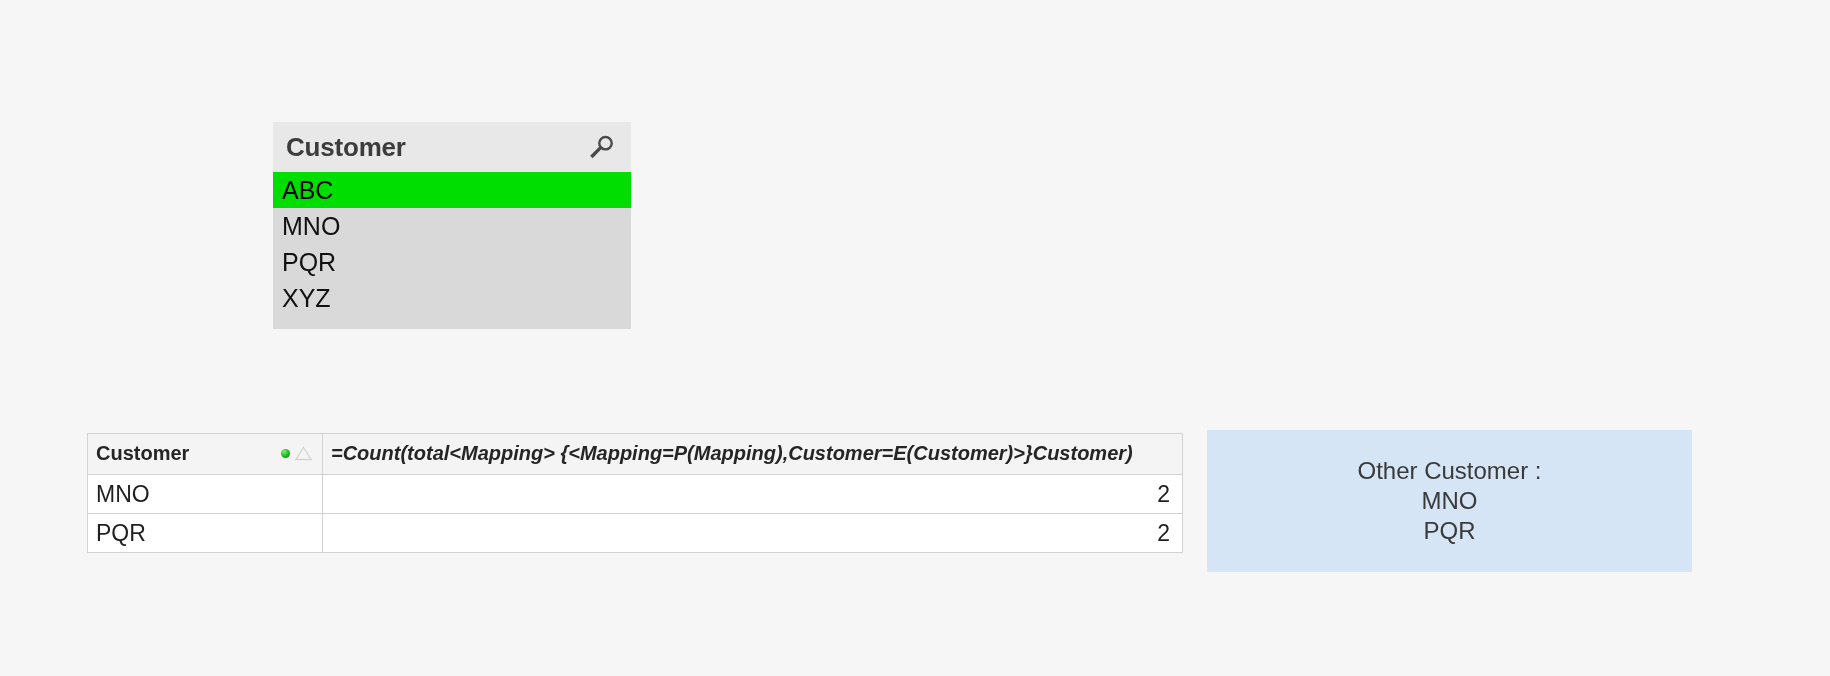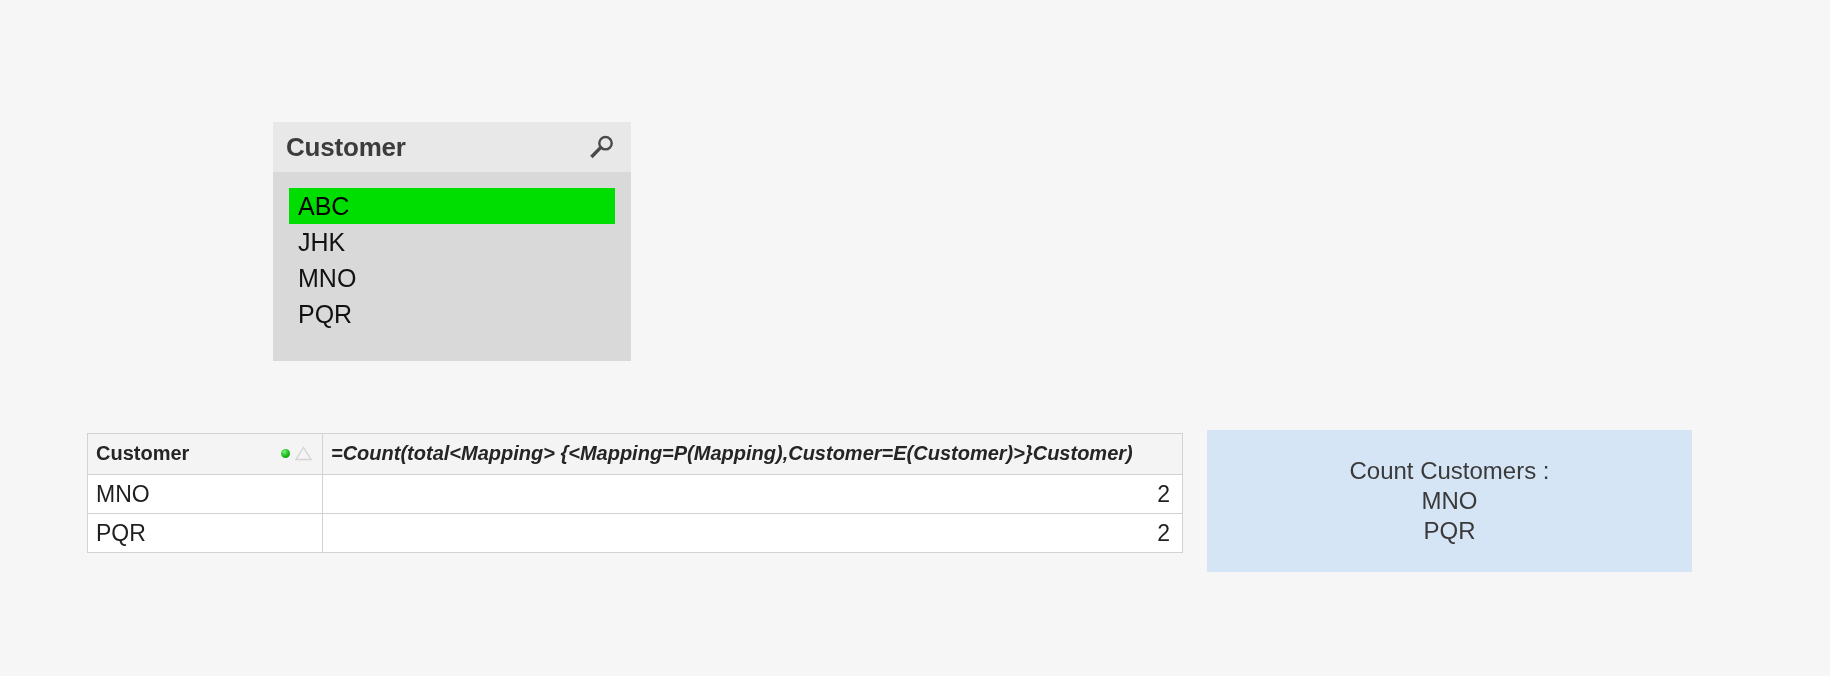--- a/index.html
+++ b/index.html
@@ -40,21 +40,21 @@
     color: #3c3c3c;
     letter-spacing: -0.2px;
   }
   .search-icon {
     width: 26px;
     height: 26px;
     display: block;
     margin-right: 2px;
   }
   .listbox-body {
-    padding: 16px;
+    padding: 0;
   }
   .lb-row {
     height: 36px;
     line-height: 36px;
     font-size: 25px;
     color: #111111;
     padding-left: 9px;
     box-sizing: border-box;
     white-space: nowrap;
   }
@@ -154,23 +154,23 @@
     <span class="listbox-title">Customer</span>
     <span>
       <svg class="search-icon" viewBox="0 0 26 26" aria-hidden="true">
         <circle cx="16.5" cy="9.2" r="6.2" fill="none" stroke="#4a4a4a" stroke-width="2.4"></circle>
         <line x1="11.6" y1="13.6" x2="3.6" y2="21.8" stroke="#4a4a4a" stroke-width="3.4" stroke-linecap="square"></line>
       </svg>
     </span>
   </div>
   <div class="listbox-body">
     <div class="lb-row selected">ABC</div>
-    <div class="lb-row">JHK</div>
     <div class="lb-row">MNO</div>
     <div class="lb-row">PQR</div>
+    <div class="lb-row">XYZ</div>
     <div class="lb-spacer"></div>
   </div>
 </div>
 
 <div class="table-wrap">
   <table class="st">
     <thead>
       <tr class="st-head">
         <th class="col-dim">
           <div class="dim-head-inner">
@@ -193,16 +193,16 @@
       </tr>
       <tr>
         <td class="cell-dim">PQR</td>
         <td class="cell-val">2</td>
       </tr>
     </tbody>
   </table>
 </div>
 
 <div class="textbox">
-  <div class="textbox-line">Count Customers :</div>
+  <div class="textbox-line">Other Customer :</div>
   <div class="textbox-line">MNO</div>
   <div class="textbox-line">PQR</div>
 </div>
 
 </body></html>

